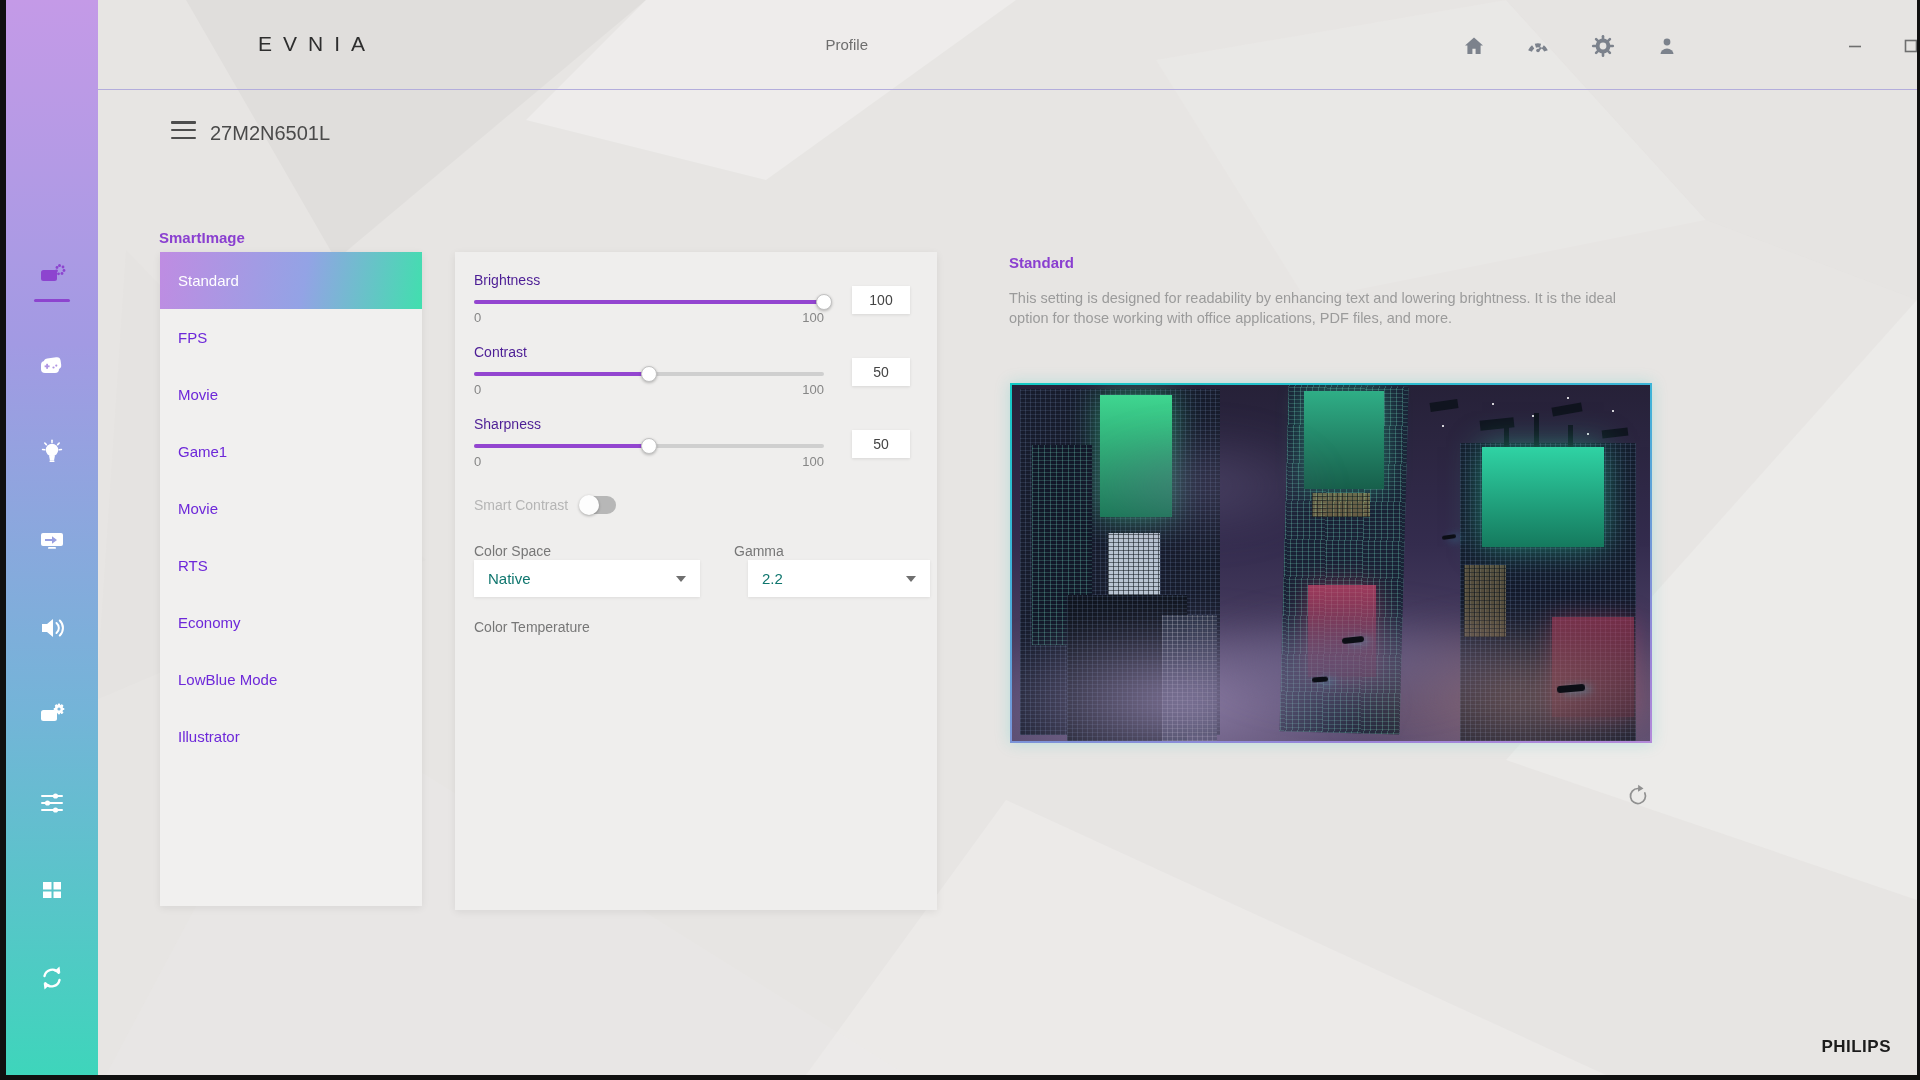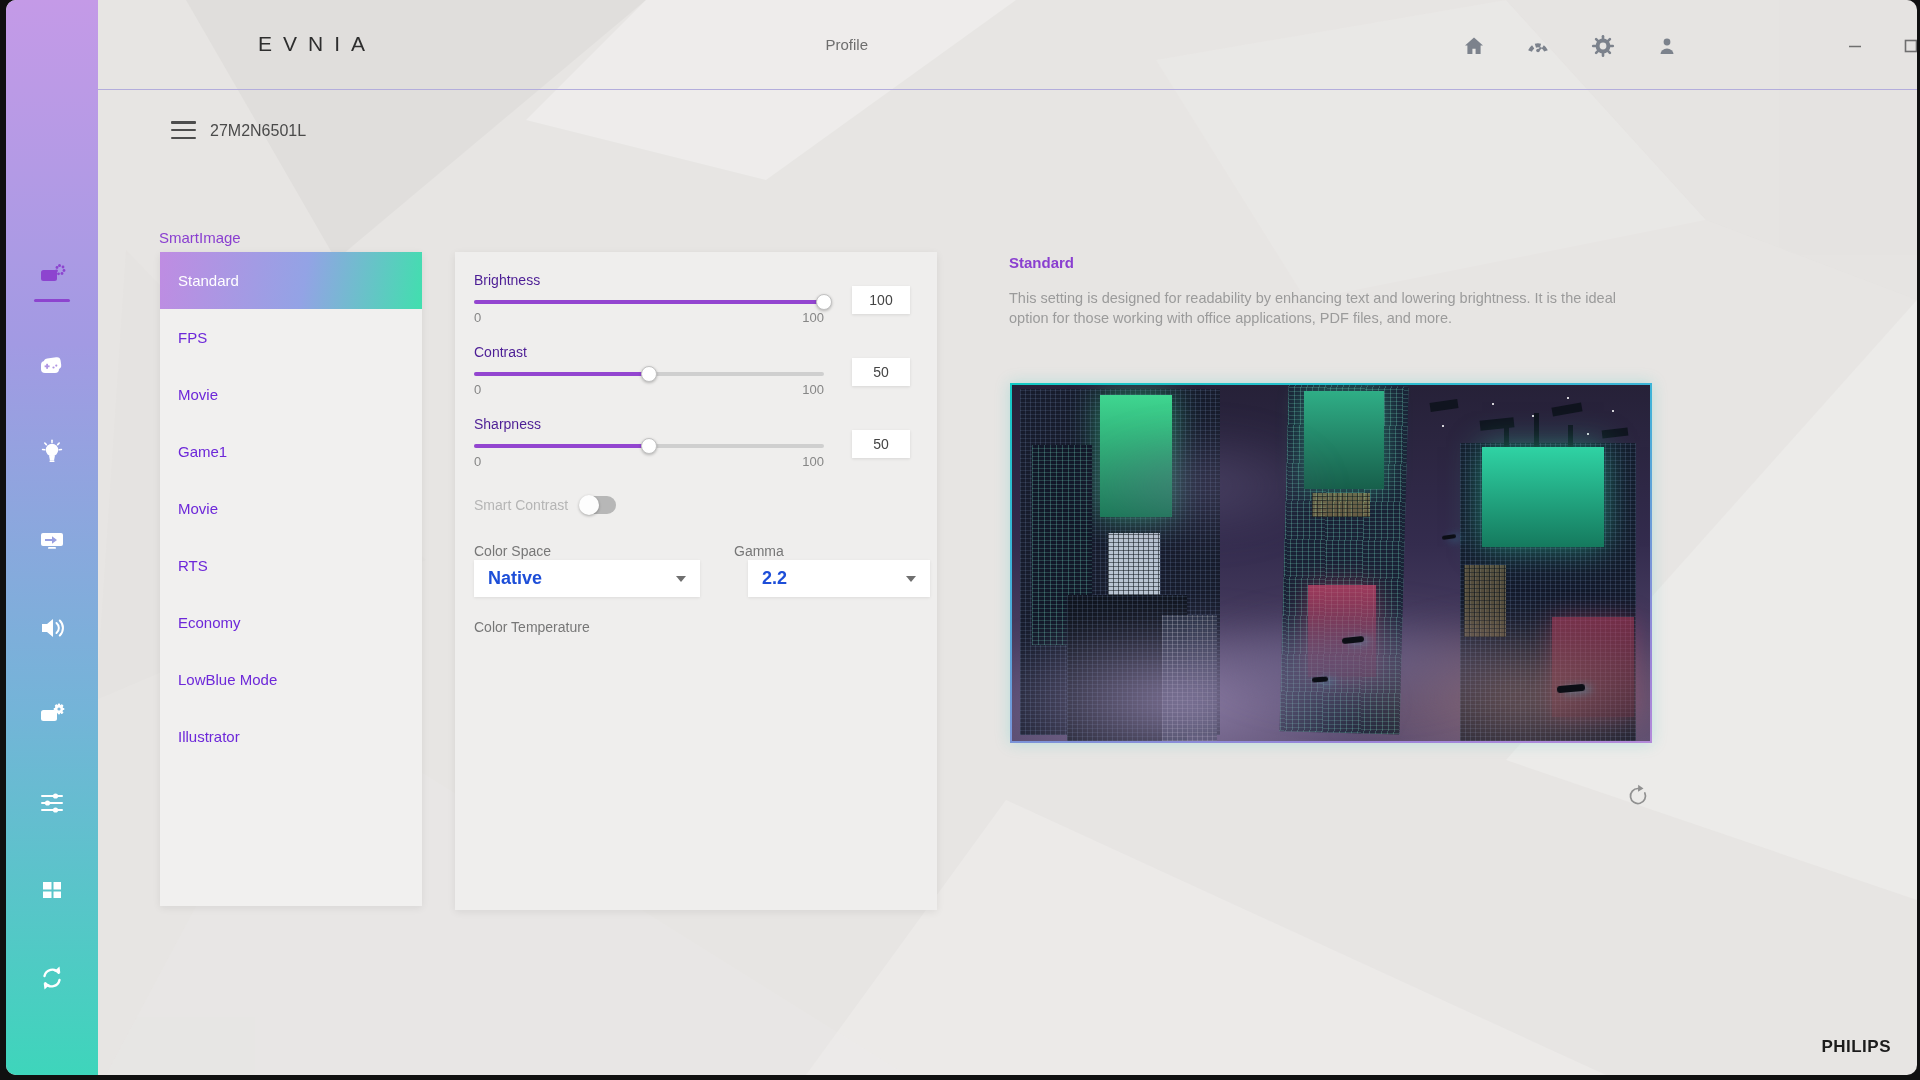--- a/index.html
+++ b/index.html
@@ -1,21 +1,21 @@
 <!DOCTYPE html>
 <html><head>
 <meta charset="utf-8">
 <style>
   * { margin:0; padding:0; box-sizing:border-box; }
   html,body { width:1920px; height:1080px; background:#101010; overflow:hidden;
               font-family:"Liberation Sans", sans-serif; }
 
   
   .app-window { position:absolute; left:6px; top:0; right:3px; bottom:5px;
-    background:#e7e5e3; border-radius:10px; overflow:hidden; }
+    background:#e7e5e3; border-radius:0; overflow:hidden; }
 
   .facets { position:absolute; inset:0; pointer-events:none; opacity:.55; }
 
   
   .sidebar { position:absolute; left:0; top:0; bottom:0; width:92px; z-index:5;
     background:linear-gradient(180deg,#c49ae7 0%,#a29ae3 32%,#74b4d8 66%,#3ed5bb 100%); }
   .side-item { position:absolute; left:31px; width:30px; height:30px; cursor:pointer; }
   .side-item svg { width:30px; height:30px; display:block; }
   .active-underline { position:absolute; left:28px; top:299px; width:36px; height:3px;
     background:#8d44cf; border-radius:2px; }
@@ -33,25 +33,25 @@
   .profile-select .val { font-size:15px; color:#333; flex:1; }
   .caret { width:0; height:0; border-left:5px solid transparent; border-right:5px solid transparent;
     border-top:6px solid #6f6f6f; }
   .top-icon { position:absolute; top:34px; width:24px; height:24px; cursor:pointer; }
   .win-btn { position:absolute; top:33px; width:26px; height:26px; cursor:pointer;
     display:flex; align-items:center; justify-content:center; }
 
   
   .hamburger { position:absolute; left:165px; top:121px; width:25px; height:19px; cursor:pointer; }
   .hamburger div { height:2.6px; background:#4d4d4d; border-radius:1px; margin-bottom:5.3px; }
-  .device-model { position:absolute; left:204px; top:122px; font-size:16px; color:#4a4a4a; }
+  .device-model { position:absolute; left:204px; top:122px; font-size:20px; color:#4a4a4a; }
 
   
   .smartimage-title { position:absolute; left:153px; top:229px; font-size:15px;
-    font-weight:normal; color:#8a3fd0; }
+    font-weight:bold; color:#8a3fd0; }
   .mode-panel { position:absolute; left:154px; top:252px; width:262px; height:654px;
     background:#f1f0ef; box-shadow:0 2px 8px rgba(0,0,0,.07); z-index:2; }
   .mode-item { position:relative; height:57px; display:flex; align-items:center;
     padding-left:18px; font-size:15px; color:#6d28d9; cursor:pointer; }
   .mode-item.selected {
     background:linear-gradient(100deg,#bf8ce2 0%,#93a3e5 55%,#41dfae 100%);
     color:#fff; }
 
   
   .settings-panel { position:absolute; left:449px; top:252px; width:482px; height:658px;
@@ -74,21 +74,21 @@
   .toggle-label { font-size:14px; color:#b5b5b5; margin-right:12px; }
   .toggle { position:relative; width:36px; height:18px; background:#b7b7b7;
     border-radius:9px; cursor:pointer; }
   .toggle-knob { position:absolute; left:-1px; top:-1px; width:20px; height:20px;
     background:#fdfdfd; border-radius:50%; box-shadow:0 1px 3px rgba(0,0,0,.3); }
 
   .dd-label { position:absolute; font-size:14px; color:#777; }
   .dropdown { position:absolute; height:37px; background:#fff;
     box-shadow:0 1px 3px rgba(0,0,0,.08); display:flex; align-items:center;
     padding:0 14px; cursor:pointer; }
-  .dropdown .val { flex:1; font-size:18px; color:#1d4ed8;font-weight:bold; }
+  .dropdown .val { flex:1; font-size:15px; color:#0f766e; }
 
   
   .detail-title { position:absolute; left:1003px; top:254px; font-size:15px;
     font-weight:bold; color:#8a3fd0; }
   .detail-desc { position:absolute; left:1003px; top:288px; width:634px;
     font-size:14.5px; line-height:20px; color:#9b9b9b; }
 
   .preview-frame { position:absolute; left:1004px; top:383px; width:642px; height:360px;
     padding:2px; background:linear-gradient(165deg,#14c9c4 0%,#3fb2d8 35%,#9b84d8 85%,#b48bd9 100%);
     box-shadow:0 0 14px rgba(40,200,190,.25); z-index:2; }

